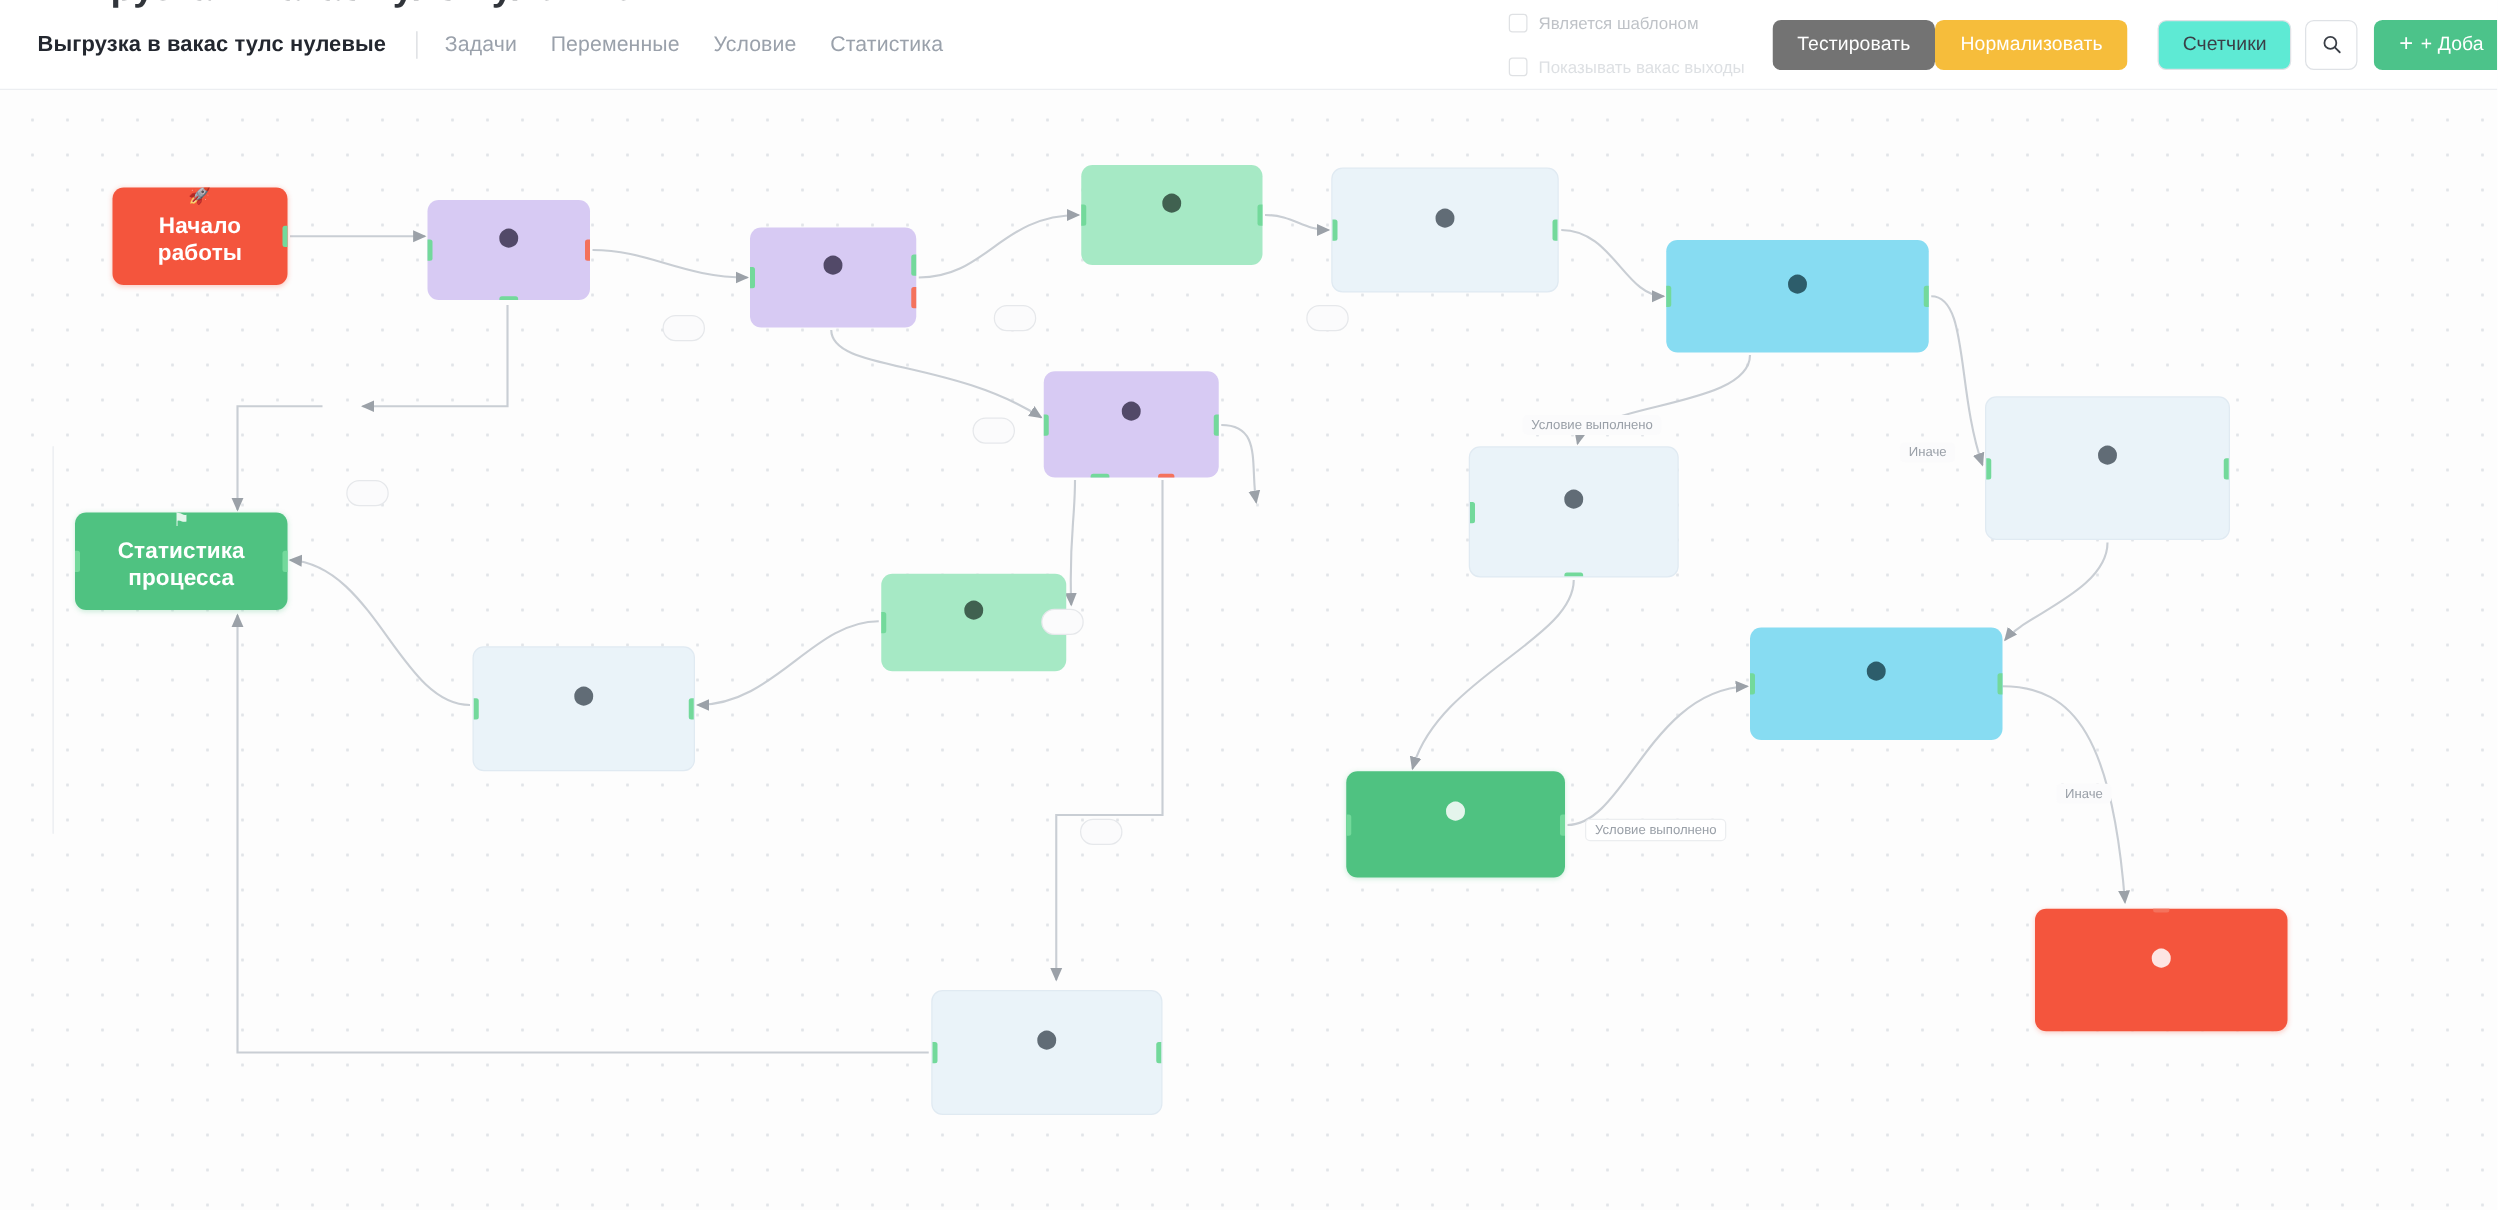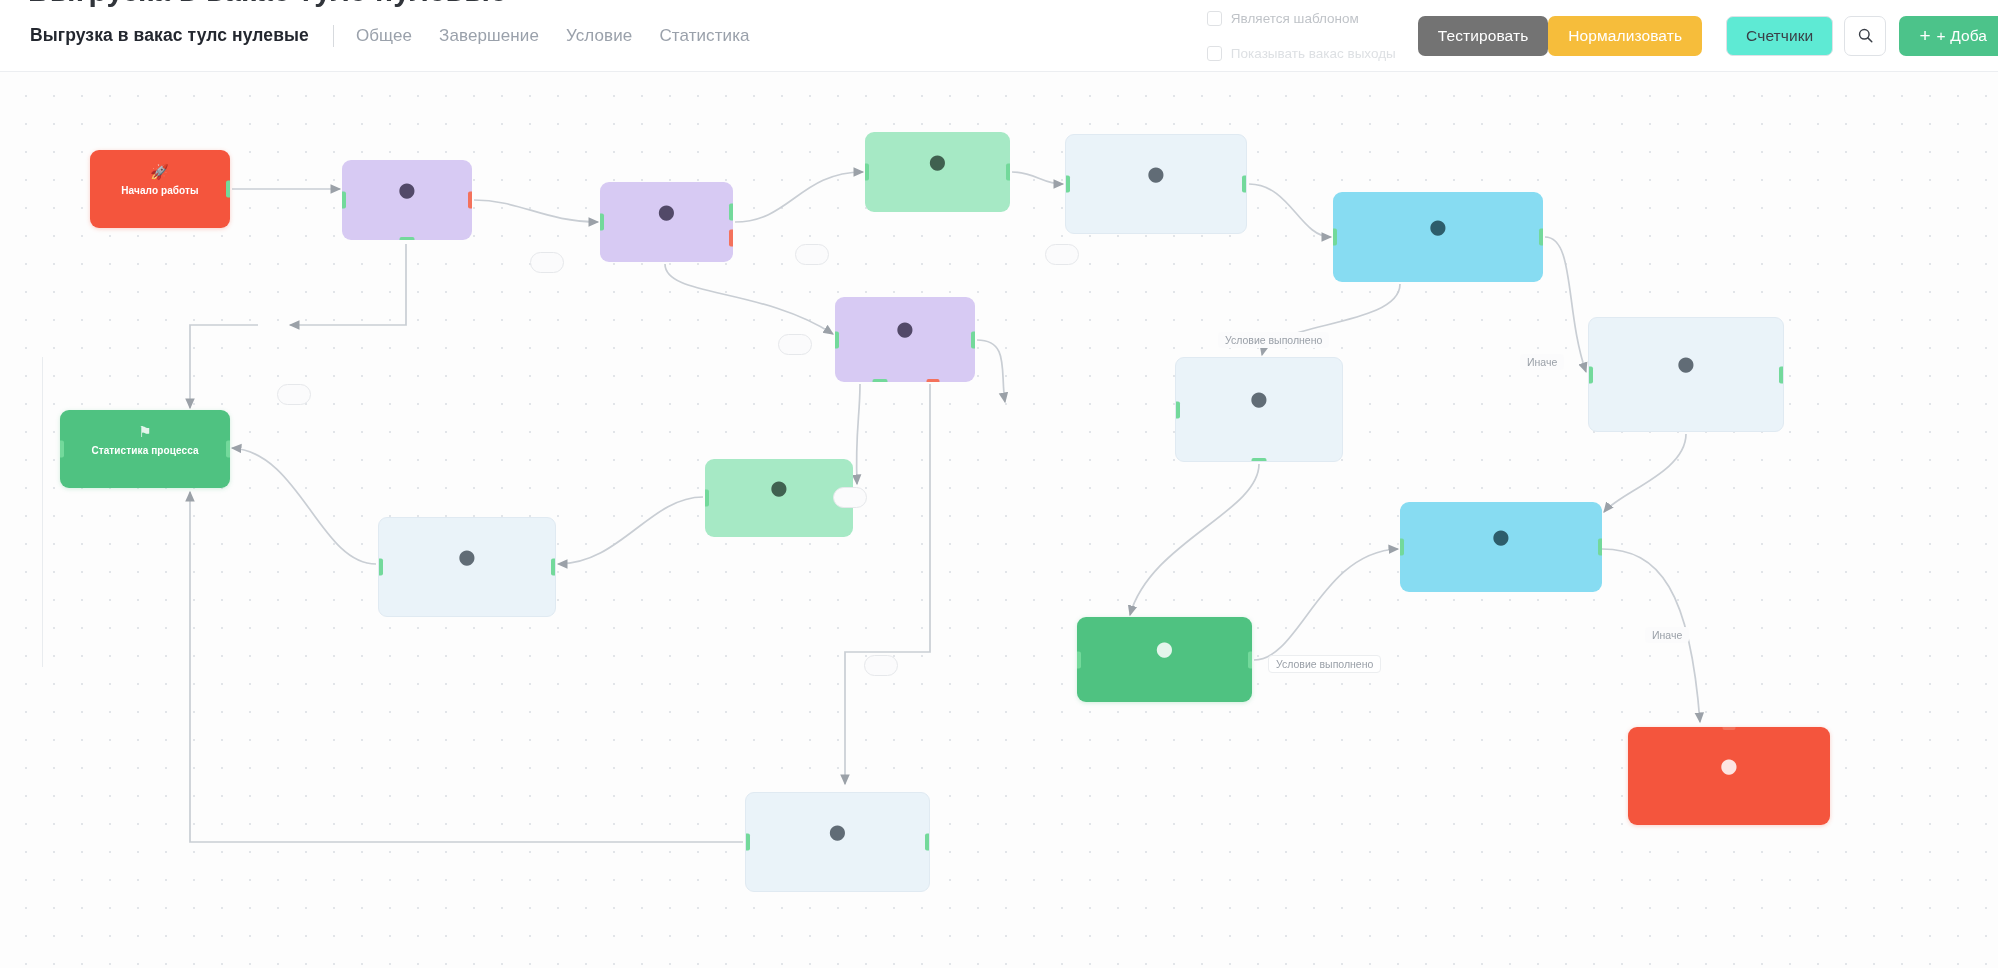--- a/index.html
+++ b/index.html
@@ -94,21 +94,21 @@
     display: flex; flex-direction: column;
     align-items: center; justify-content: center;
     text-align: center;
     padding: 9px 10px;
     cursor: pointer;
     user-select: none;
     overflow: hidden;
   }
   .node .nicon { font-size: 15px; line-height: 1; margin-bottom: 6px; opacity: .85; }
   .node .ntitle {
-    font-size: 10px; font-weight: 700; line-height: 1.22;
+    font-size: 18px; font-weight: 700; line-height: 1.22;
     letter-spacing: .1px; max-width: 100%;
   }
   .node .nsub { font-size: 9.5px; line-height: 1.25; margin-top: 4px; opacity: .62; }
 
   
   .n-red   { background: #f4553d; color: #fff; box-shadow: 0 1px 4px rgba(244,85,61,.28); }
   .n-green { background: #4fc281; color: #fff; box-shadow: 0 1px 4px rgba(79,194,129,.26); }
   .n-mint  { background: #a6e9c5; color: #2f4a3c; }
   .n-purple{ background: #d7caf3; color: #3b3350; }
   .n-cyan  { background: #87dcf2; color: #1e4854; }
@@ -160,22 +160,22 @@
 
 <div id="app">
 
   <div class="header">
     <div class="ghost-top">Выгрузка в вакас тулс нулевые</div>
 
     <div class="crumb">Выгрузка в вакас тулс нулевые</div>
     <div class="crumb-sep"></div>
 
     <div class="navtabs">
-      <div class="navtab">Общее</div>
-      <div class="navtab">Завершение</div>
+      <div class="navtab">Задачи</div>
+      <div class="navtab">Переменные</div>
       <div class="navtab">Условие</div>
       <div class="navtab">Статистика</div>
     </div>
 
     <div class="hspacer"></div>
 
     <div class="header-right">
       <div class="checkgroup">
         <label class="checkrow">
           <span class="cbox"></span>

